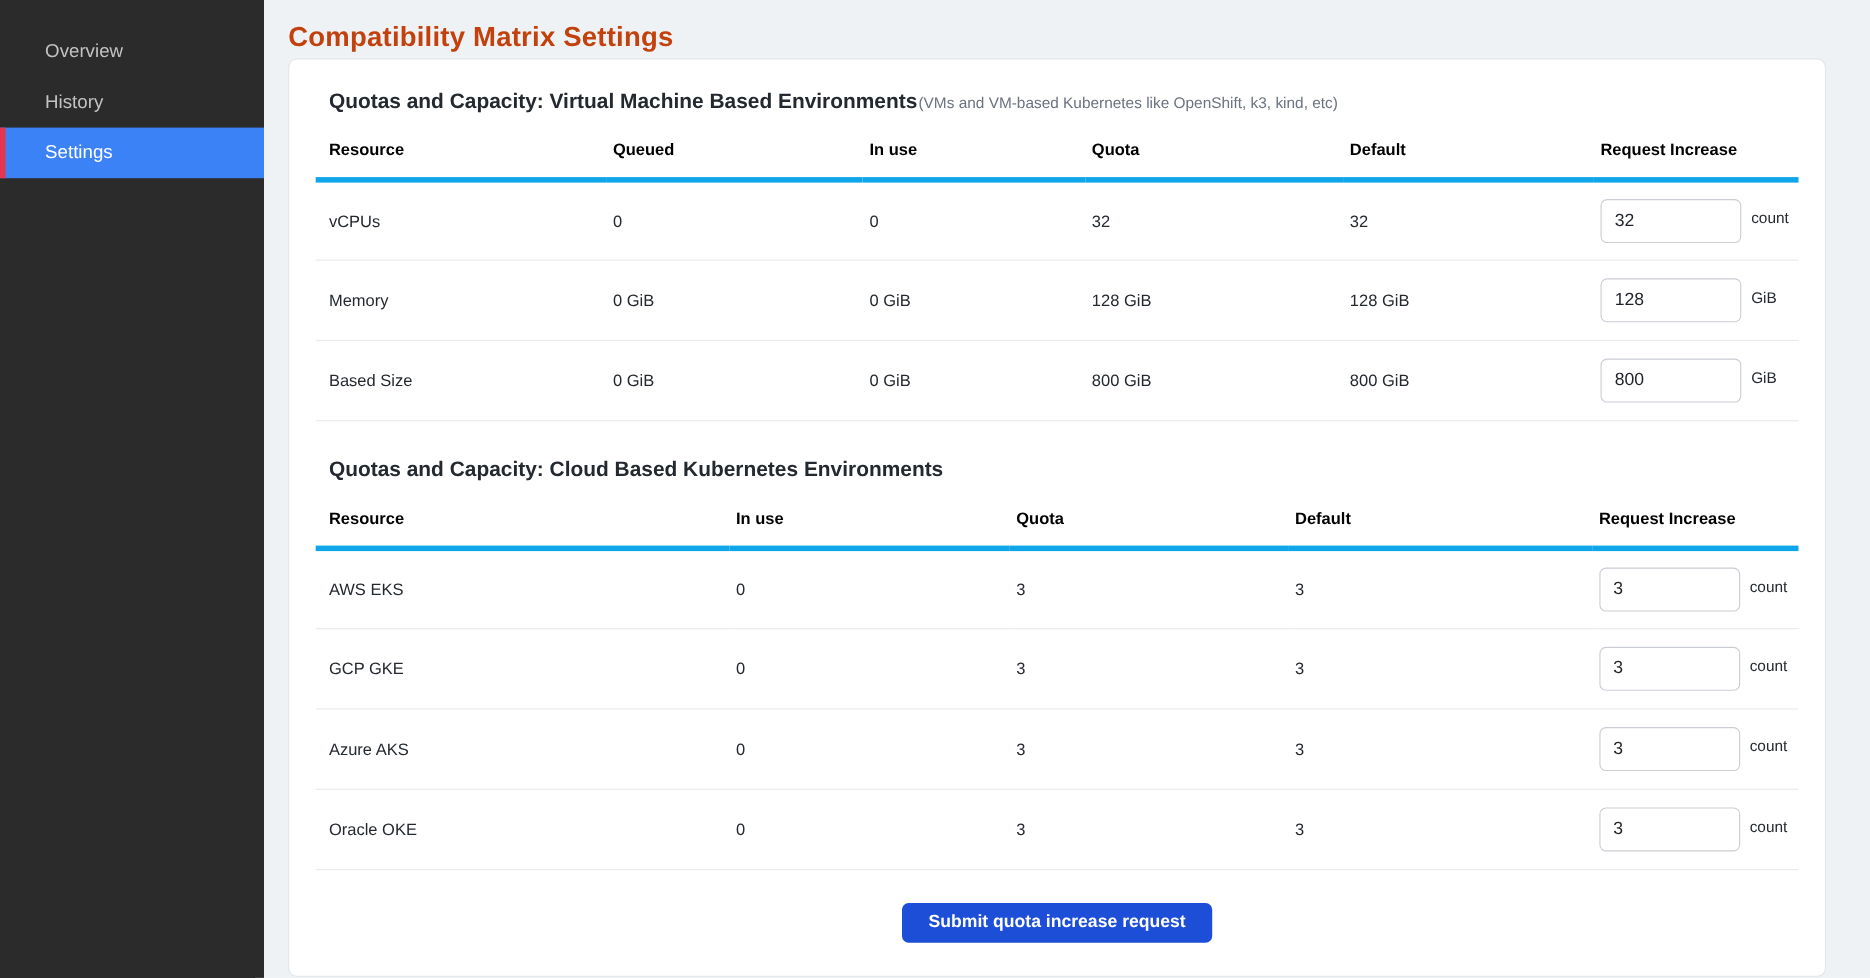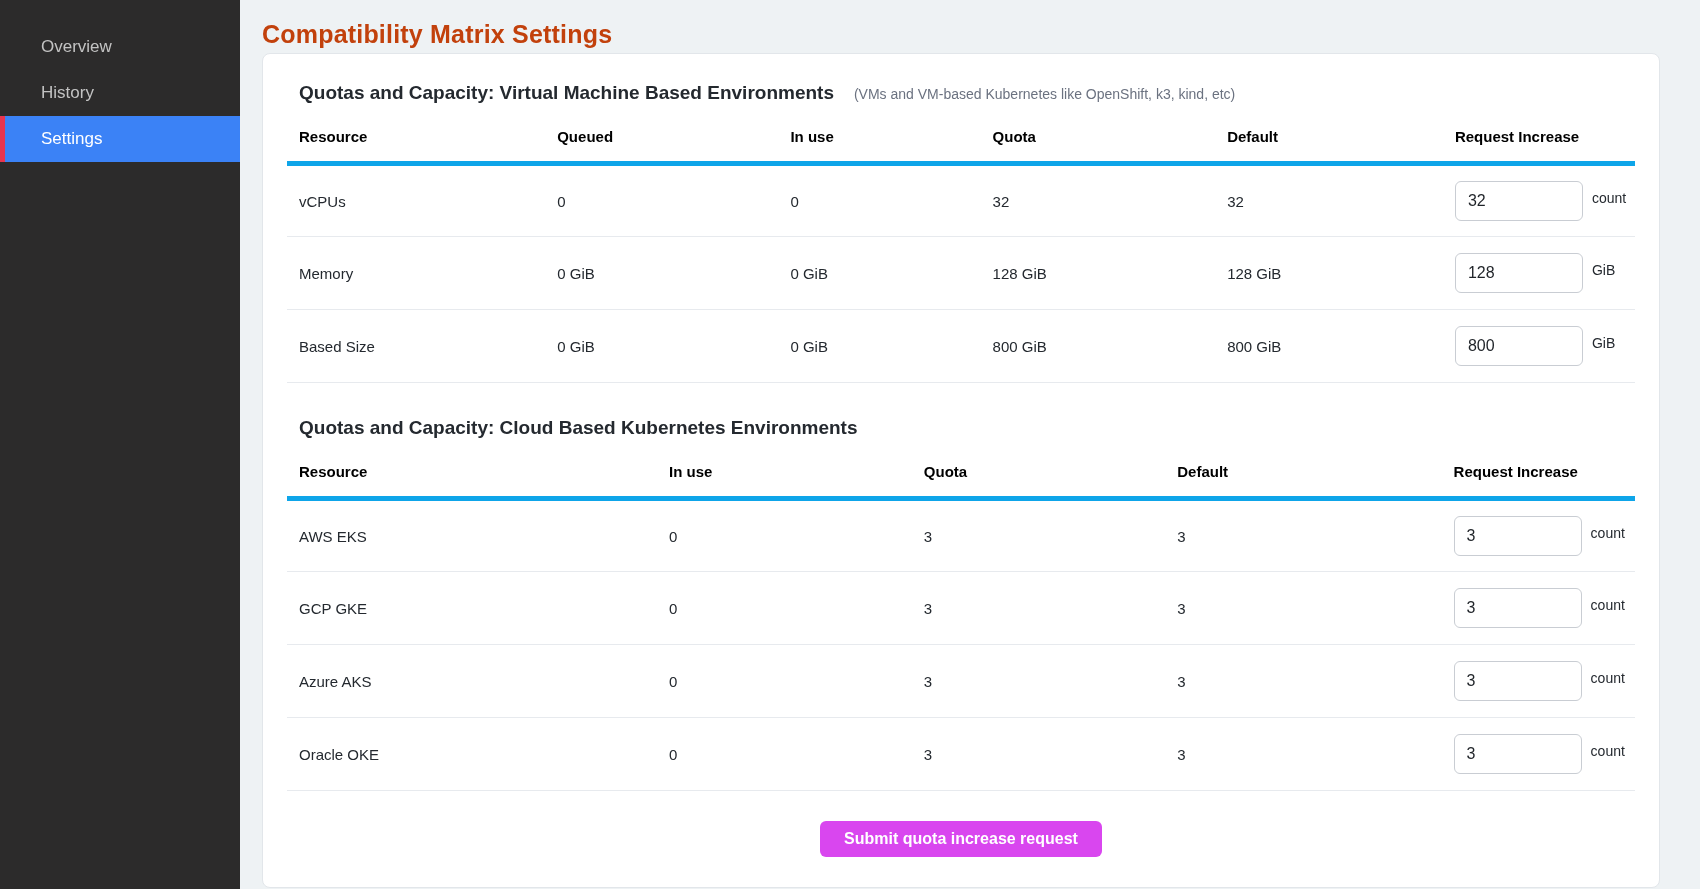--- a/index.html
+++ b/index.html
@@ -55,21 +55,21 @@
   .card {
     background: #ffffff;
     border: 1px solid #e2e6ea;
     border-radius: 8px;
     padding: 28px 24px 30px 24px;
   }
 
   .section-head {
     display: flex;
     align-items: baseline;
-    gap: 20px;
+    gap: 1px;
     padding-left: 12px;
     margin-bottom: 18px;
   }
   .section-title {
     font-size: 19px;
     font-weight: bold;
     color: #24292f;
   }
   .section-subtitle {
     font-size: 14px;
@@ -137,21 +137,21 @@
     position: relative;
     top: -3px;
   }
 
   .submit-wrap {
     display: flex;
     justify-content: center;
     margin-top: 30px;
   }
   .submit-btn {
-    background: #d946ef;
+    background: #1d4ed8;
     color: #ffffff;
     border: none;
     border-radius: 6px;
     font-family: "Liberation Sans", sans-serif;
     font-size: 16px;
     font-weight: bold;
     padding: 9px 24px;
     cursor: pointer;
   }
 </style>

